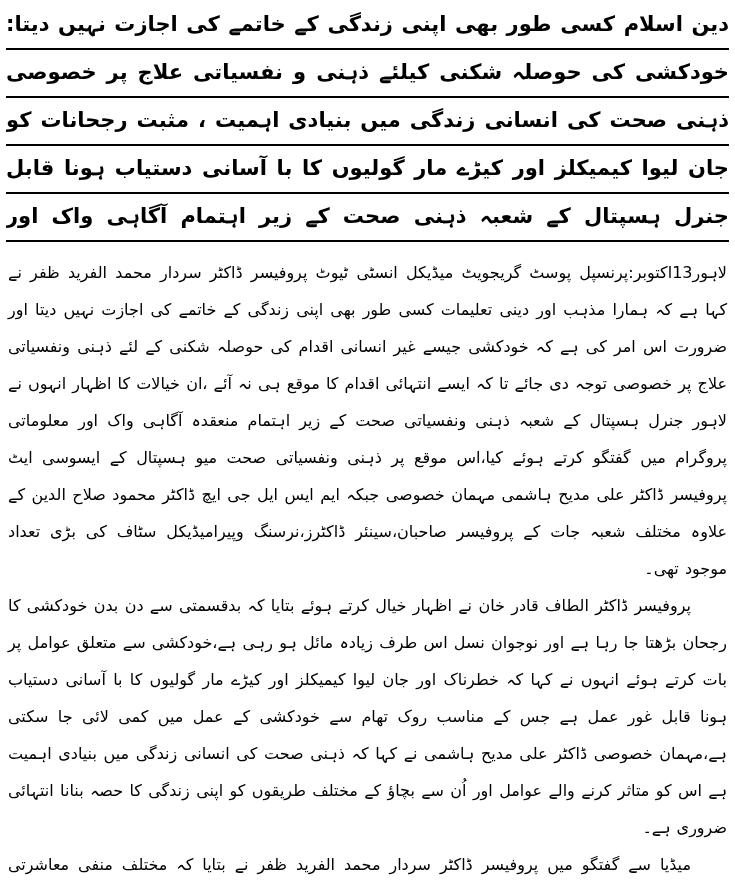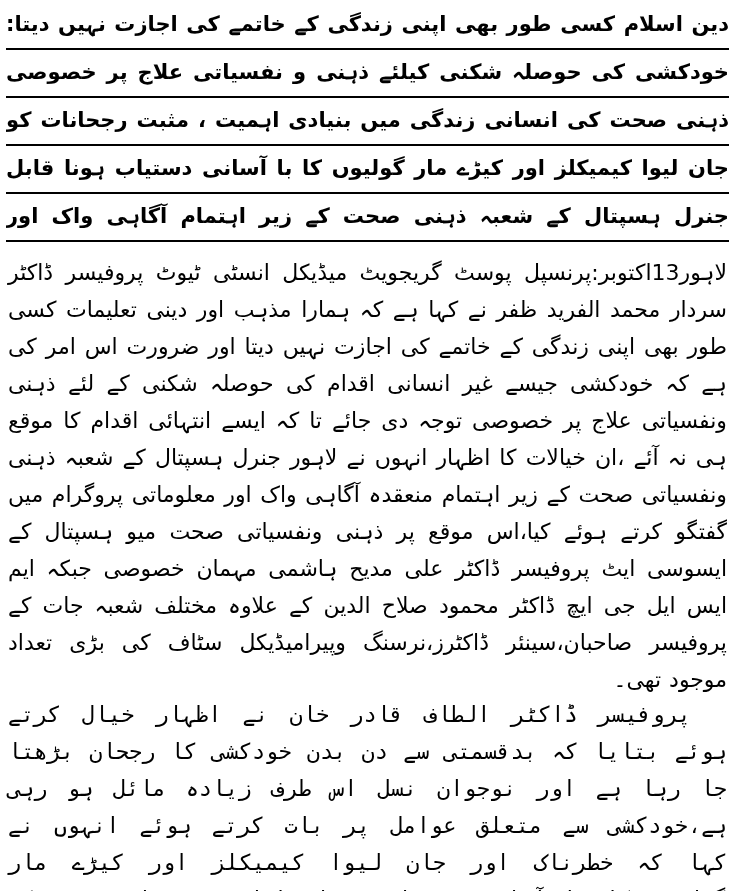--- a/index.html
+++ b/index.html
@@ -40,28 +40,27 @@
     border-bottom-width: 2px;
   }
   
   .body-text {
     margin-top: 12px;
     padding: 0 2px;
   }
   .body-text p {
     direction: rtl;
     text-align: justify;
-    font-size: 22px;
+    font-size: 16px;
     line-height: 37px;
     margin: 0;
     word-spacing: 1px;
   }
   .para-indent {
     text-indent: 36px; 
-    font-family: Liberation Mono, monospace;
   }
 </style>
 </head>
 <body>
 
 <div class="page">
 
   <header class="headline">
     <div class="headline-line" lang="ur" dir="rtl">دین اسلام کسی طور بھی اپنی زندگی کے خاتمے کی اجازت نہیں دیتا: پرنسپل پی جی ایم آئی</div>
     <div class="headline-line" lang="ur" dir="rtl">خودکشی کی حوصلہ شکنی کیلئے ذہنی و نفسیاتی علاج پر خصوصی توجہ دینی چاہیے :پروفیسر الفرید ظفر</div>

